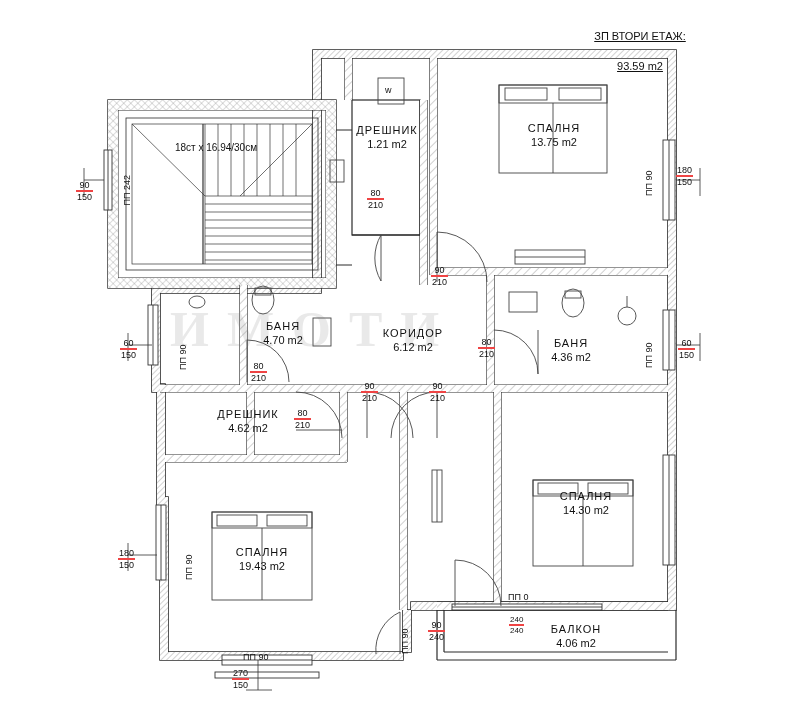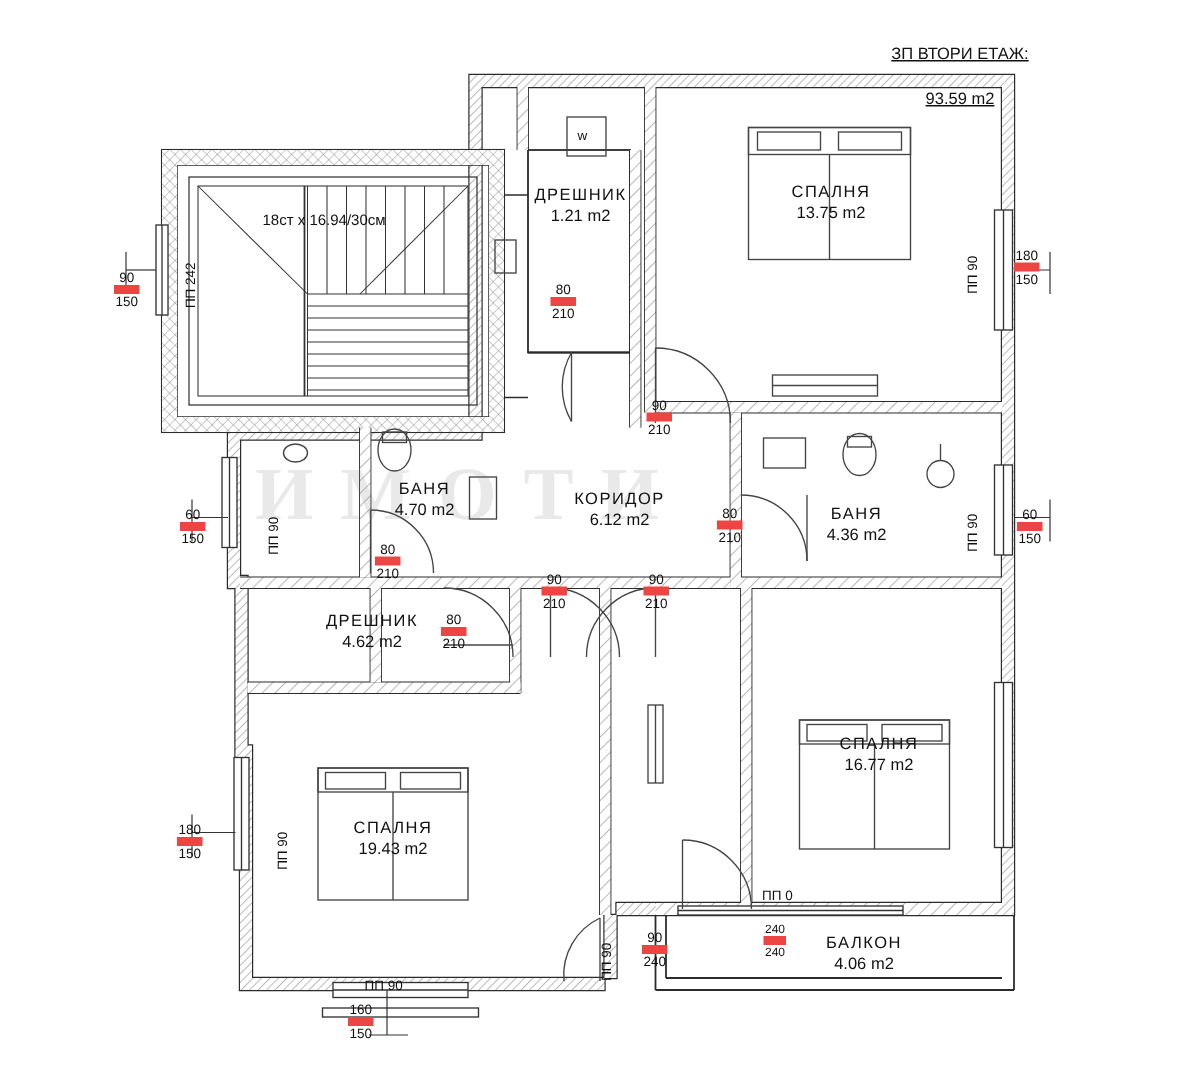--- a/index.html
+++ b/index.html
@@ -8,21 +8,21 @@
   #plan{position:absolute;left:0;top:0;width:800px;height:720px;}
   .lbl{position:absolute;font-size:11px;line-height:1.25;text-align:center;
        color:#111;white-space:nowrap;}
   .lbl .nm{display:block;letter-spacing:1px;}
   .lbl .ar{display:block;}
   .tiny{position:absolute;font-size:9px;line-height:1.15;text-align:center;color:#111;white-space:nowrap;}
   .vtiny{position:absolute;font-size:9px;line-height:1.15;color:#111;white-space:nowrap;
          transform-origin:50% 50%;}
   .title{position:absolute;font-size:11px;line-height:1.35;text-align:center;color:#111;white-space:pre-line;text-decoration:underline;}
   .frac{position:absolute;font-size:9px;text-align:center;color:#111;white-space:nowrap;}
-  .frac b{display:block;font-weight:normal;border-bottom:6px solid #ef4444;padding:0 1px;}
+  .frac b{display:block;font-weight:normal;border-bottom:2px solid #ef4444;padding:0 1px;}
   .frac i{display:block;font-style:normal;padding:0 1px;}
   .wm{position:absolute;color:rgba(120,120,120,0.16);font-weight:bold;
       font-family:"Liberation Serif", serif;pointer-events:none;}
 </style>
 </head>
 <body>
 
 <svg id="plan" viewBox="0 0 800 720">
   <defs>
     <pattern id="hatch" width="6" height="6" patternUnits="userSpaceOnUse" patternTransform="rotate(45)">
@@ -297,21 +297,21 @@
   <span class="ar">4.36 m2</span>
 </div>
 
 <div class="lbl" style="left:200px;top:408px;width:96px;">
   <span class="nm">ДРЕШНИК</span>
   <span class="ar">4.62 m2</span>
 </div>
 
 <div class="lbl" style="left:540px;top:490px;width:92px;">
   <span class="nm">СПАЛНЯ</span>
-  <span class="ar">16.77 m2</span>
+  <span class="ar">14.30 m2</span>
 </div>
 
 <div class="lbl" style="left:216px;top:546px;width:92px;">
   <span class="nm">СПАЛНЯ</span>
   <span class="ar">19.43 m2</span>
 </div>
 
 <div class="lbl" style="left:536px;top:623px;width:80px;">
   <span class="nm">БАЛКОН</span>
   <span class="ar">4.06 m2</span>
@@ -385,21 +385,21 @@
   <b>90</b>
   <i>240</i>
 </div>
 
 <div class="frac" style="left:509px;top:615px;font-size:8px;">
   <b>240</b>
   <i>240</i>
 </div>
 
 <div class="frac" style="left:232px;top:668px;">
-  <b>160</b>
+  <b>270</b>
   <i>150</i>
 </div>
 
 <div class="vtiny" style="left:112px;top:185px;transform:rotate(-90deg);">ПП 242</div>
 <div class="vtiny" style="left:170px;top:352px;transform:rotate(-90deg);">ПП 90</div>
 <div class="vtiny" style="left:176px;top:562px;transform:rotate(-90deg);">ПП 90</div>
 <div class="vtiny" style="left:636px;top:178px;transform:rotate(-90deg);">ПП 90</div>
 <div class="vtiny" style="left:636px;top:350px;transform:rotate(-90deg);">ПП 90</div>
 <div class="vtiny" style="left:392px;top:636px;transform:rotate(-90deg);">ПП 90</div>
 <div class="vtiny" style="left:243px;top:652px;">ПП 90</div>

